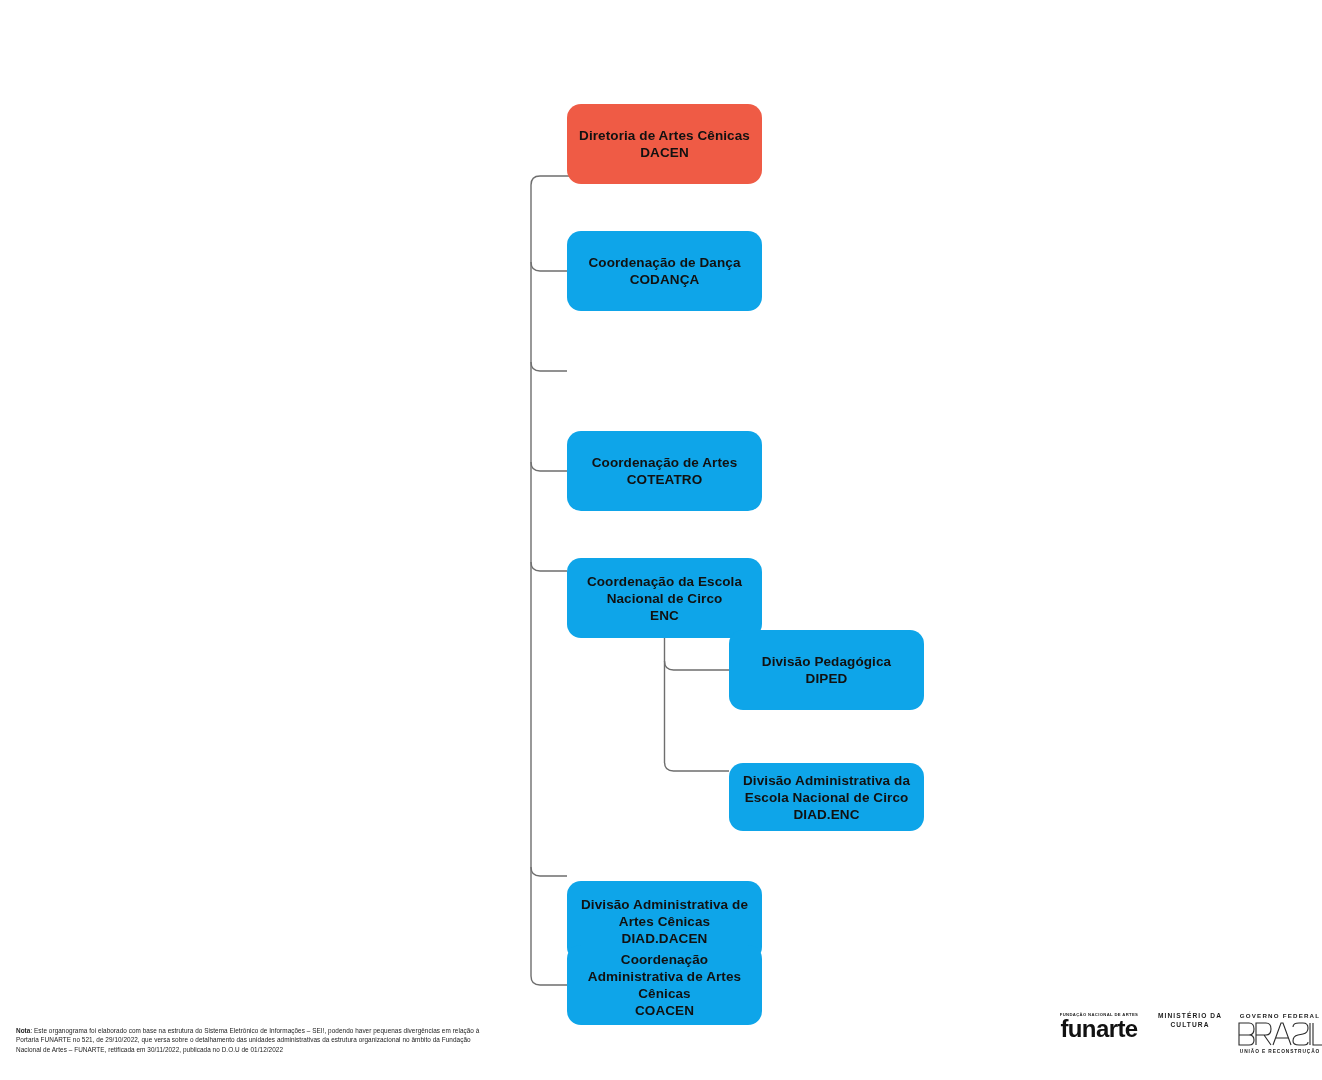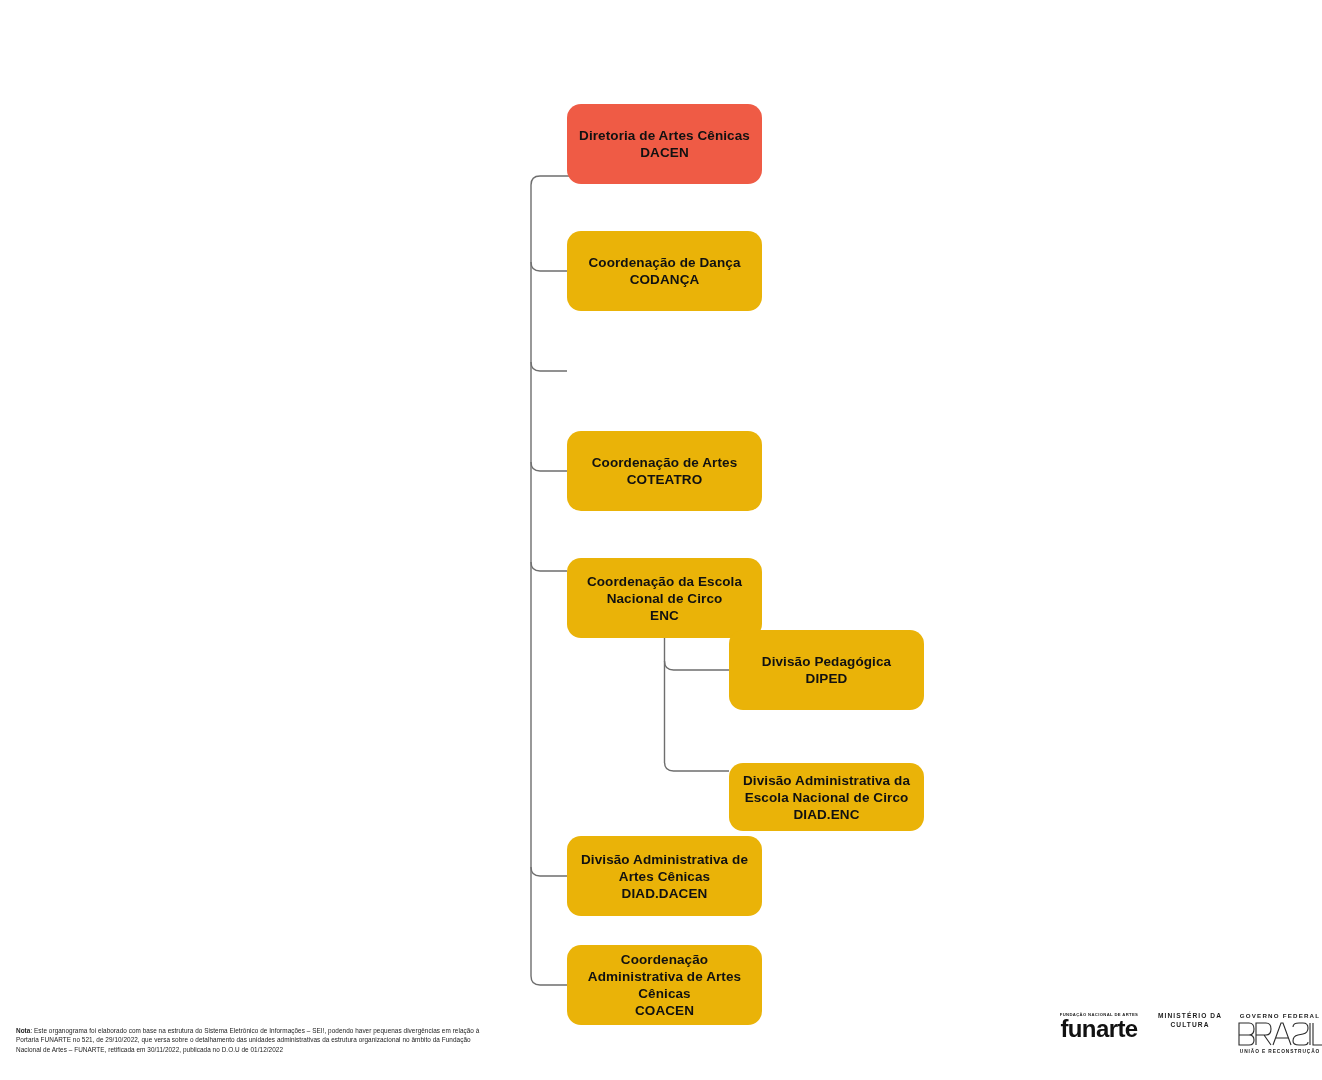--- a/index.html
+++ b/index.html
@@ -43,21 +43,21 @@
     letter-spacing: 0.1px;
   }
   .node .label {
     width: 100%;
     white-space: pre-line;
   }
   .node.root {
     background: #ef5b45;
   }
   .node.child {
-    background: #eab308;
+    background: #0ea5e9;
   }
   #footnote {
     position: absolute;
     left: 16px;
     top: 1026px;
     width: 470px;
     font-size: 6.4px;
     line-height: 9.3px;
     color: #1b1b1b;
     letter-spacing: 0.05px;
@@ -198,21 +198,21 @@
     <span class="label">Divisão Pedagógica
 DIPED</span>
   </div>
 
   <div class="node child" style="left:729px; top:763px; width:195px; height:68px;">
     <span class="label">Divisão Administrativa da
 Escola Nacional de Circo
 DIAD.ENC</span>
   </div>
 
-  <div class="node child" style="left:567px; top:836px; width:195px; height:80px;">
+  <div class="node child" style="left:567px; top:881px; width:195px; height:80px;">
     <span class="label">Divisão Administrativa de
 Artes Cênicas
 DIAD.DACEN</span>
   </div>
 
   <div class="node child" style="left:567px; top:945px; width:195px; height:80px;">
     <span class="label">Coordenação
 Administrativa de Artes
 Cênicas
 COACEN</span>

